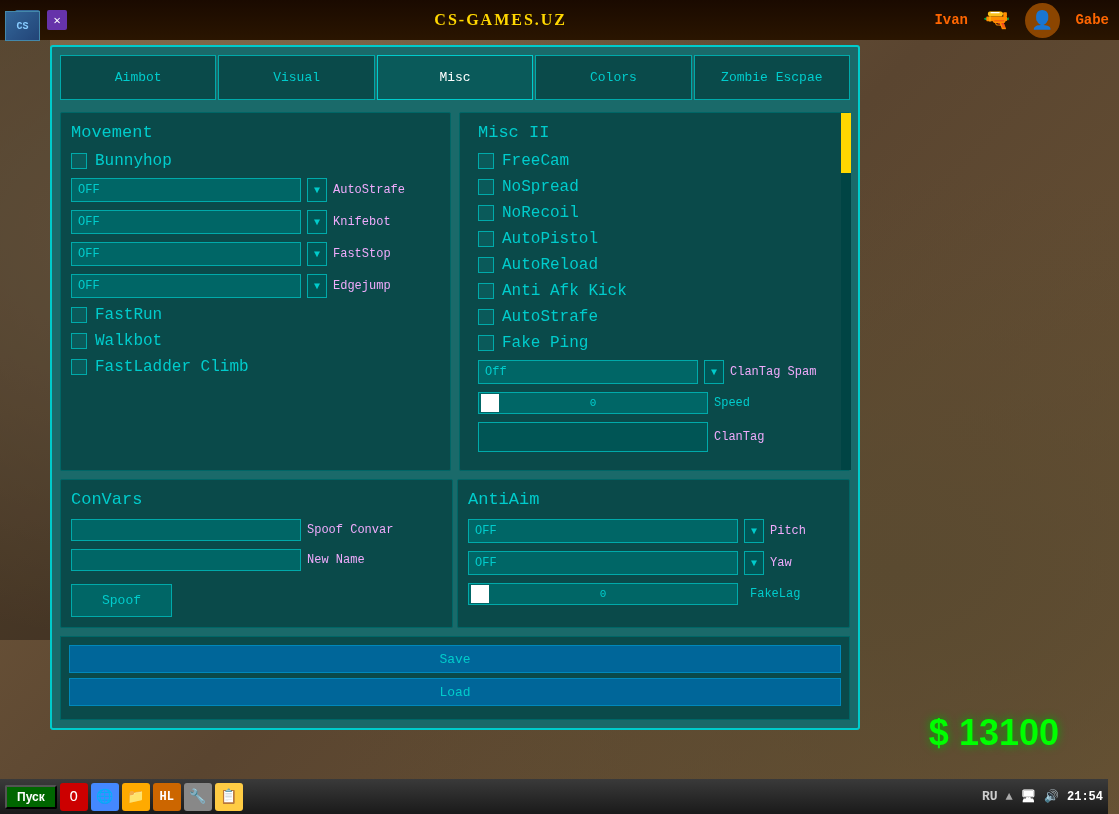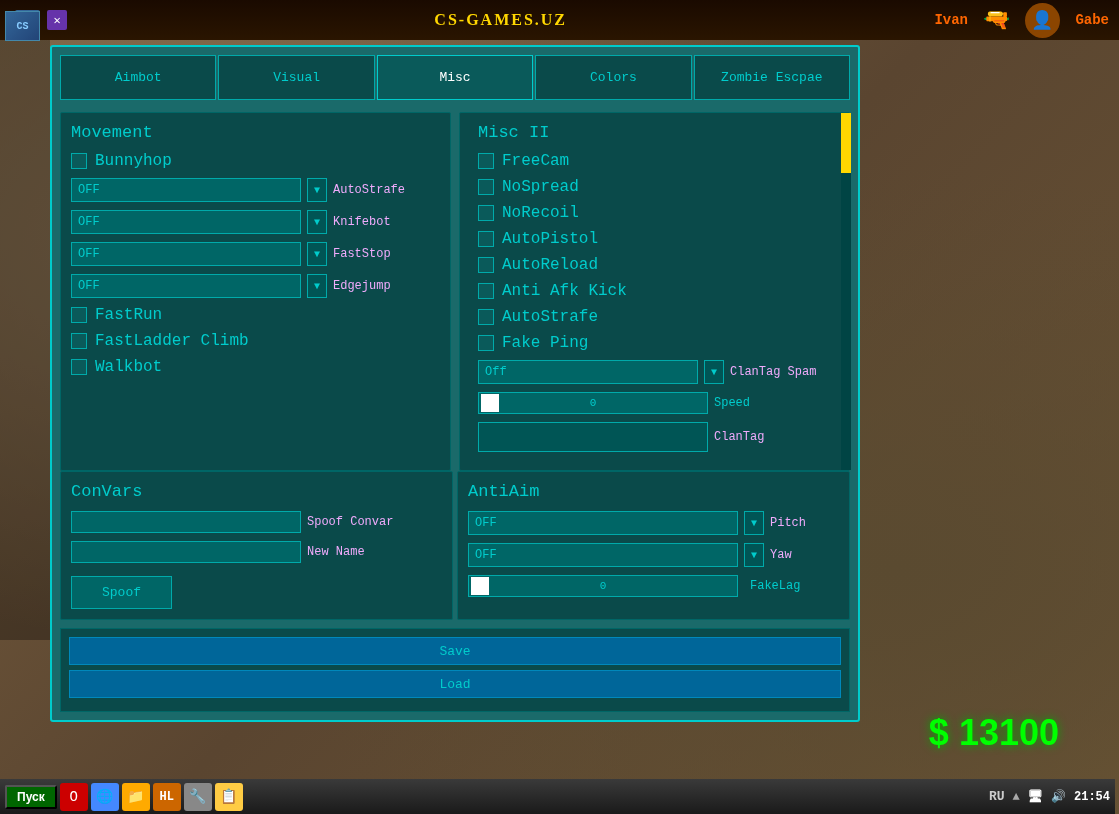--- a/index.html
+++ b/index.html
@@ -288,21 +288,21 @@
       background: #FFD700;
       position: absolute;
       top: 0;
     }
 
     
     .bottom-row {
       display: grid;
       grid-template-columns: 1fr 1fr;
       gap: 4px;
-      margin-top: 0;
+      margin-top: 8px;
     }
 
     
     .spoof-btn {
       background: #006666;
       border: 1px solid #00aaaa;
       color: #00cccc;
       padding: 8px 30px;
       font-size: 13px;
       font-family: 'Courier New', monospace;
@@ -358,21 +358,21 @@
       justify-content: center;
       color: #00cccc;
       font-size: 10px;
     }
 
     
     .taskbar {
       position: absolute;
       bottom: 0;
       left: 0;
-      right: 4px;
+      right: 11px;
       height: 35px;
       background: linear-gradient(180deg, #3a3a3a, #1a1a1a);
       display: flex;
       align-items: center;
       gap: 3px;
       padding: 0 5px;
       z-index: 10;
     }
 
     .taskbar-start {
@@ -562,26 +562,26 @@
         <span class="dropdown-label">Edgejump</span>
       </div>
 
       <div class="checkbox-row">
         <div class="checkbox"></div>
         <span class="checkbox-label">FastRun</span>
       </div>
 
       <div class="checkbox-row">
         <div class="checkbox"></div>
+        <span class="checkbox-label">Walkbot</span>
+      </div>
+
+      <div class="checkbox-row">
+        <div class="checkbox"></div>
         <span class="checkbox-label">FastLadder Climb</span>
-      </div>
-
-      <div class="checkbox-row">
-        <div class="checkbox"></div>
-        <span class="checkbox-label">Walkbot</span>
       </div>
     </div>
 
     <div class="panel panel-with-scroll">
       <div class="panel-title">Misc II</div>
 
       <div class="checkbox-row">
         <div class="checkbox"></div>
         <span class="checkbox-label">FreeCam</span>
       </div>

